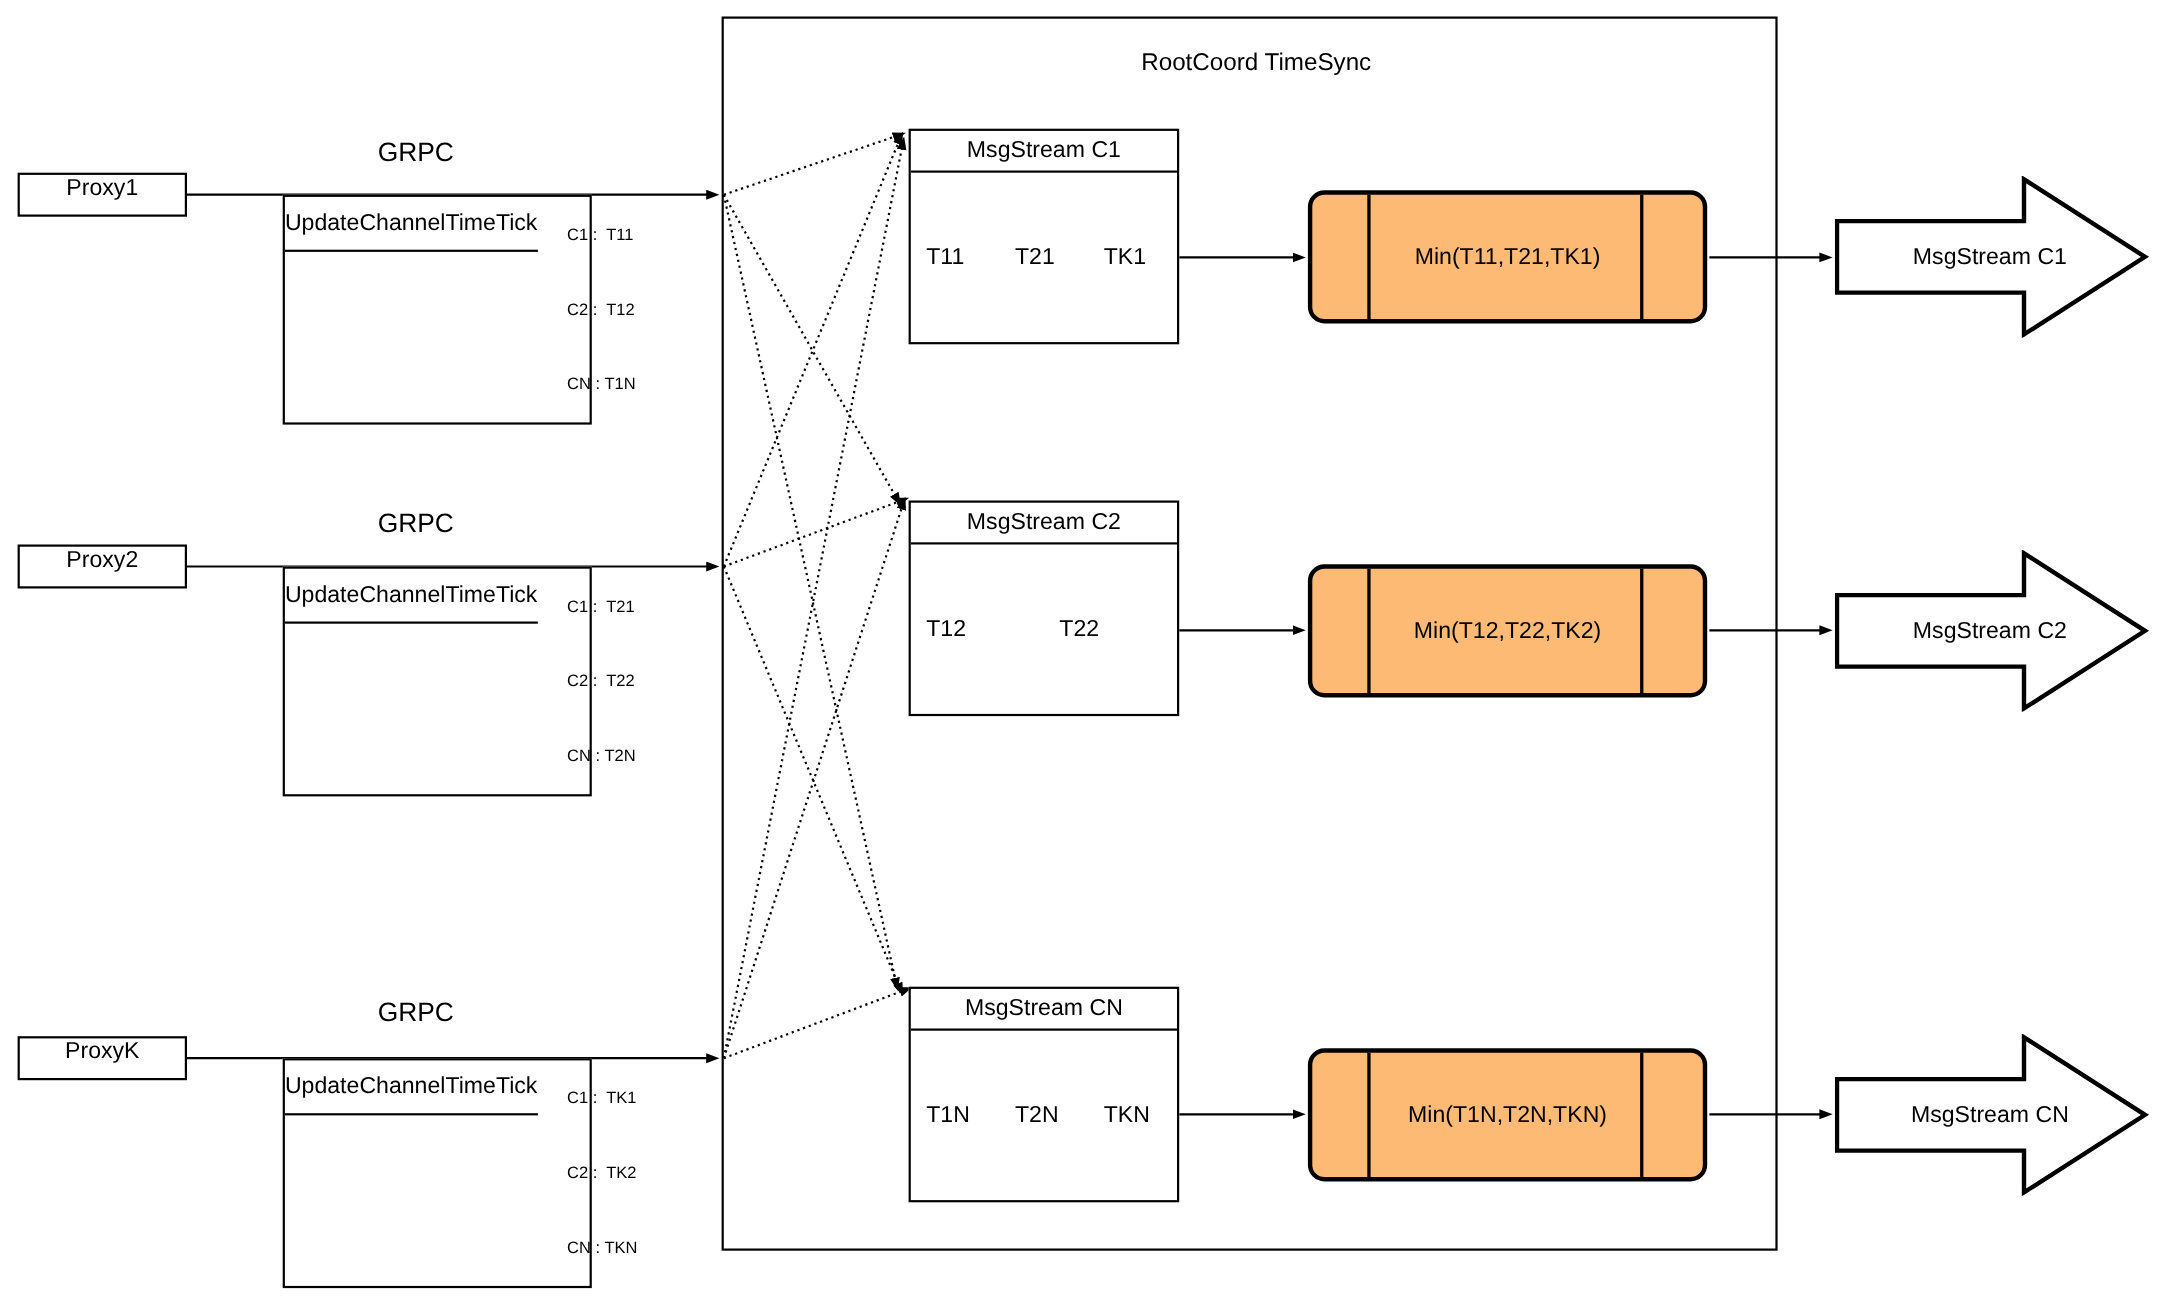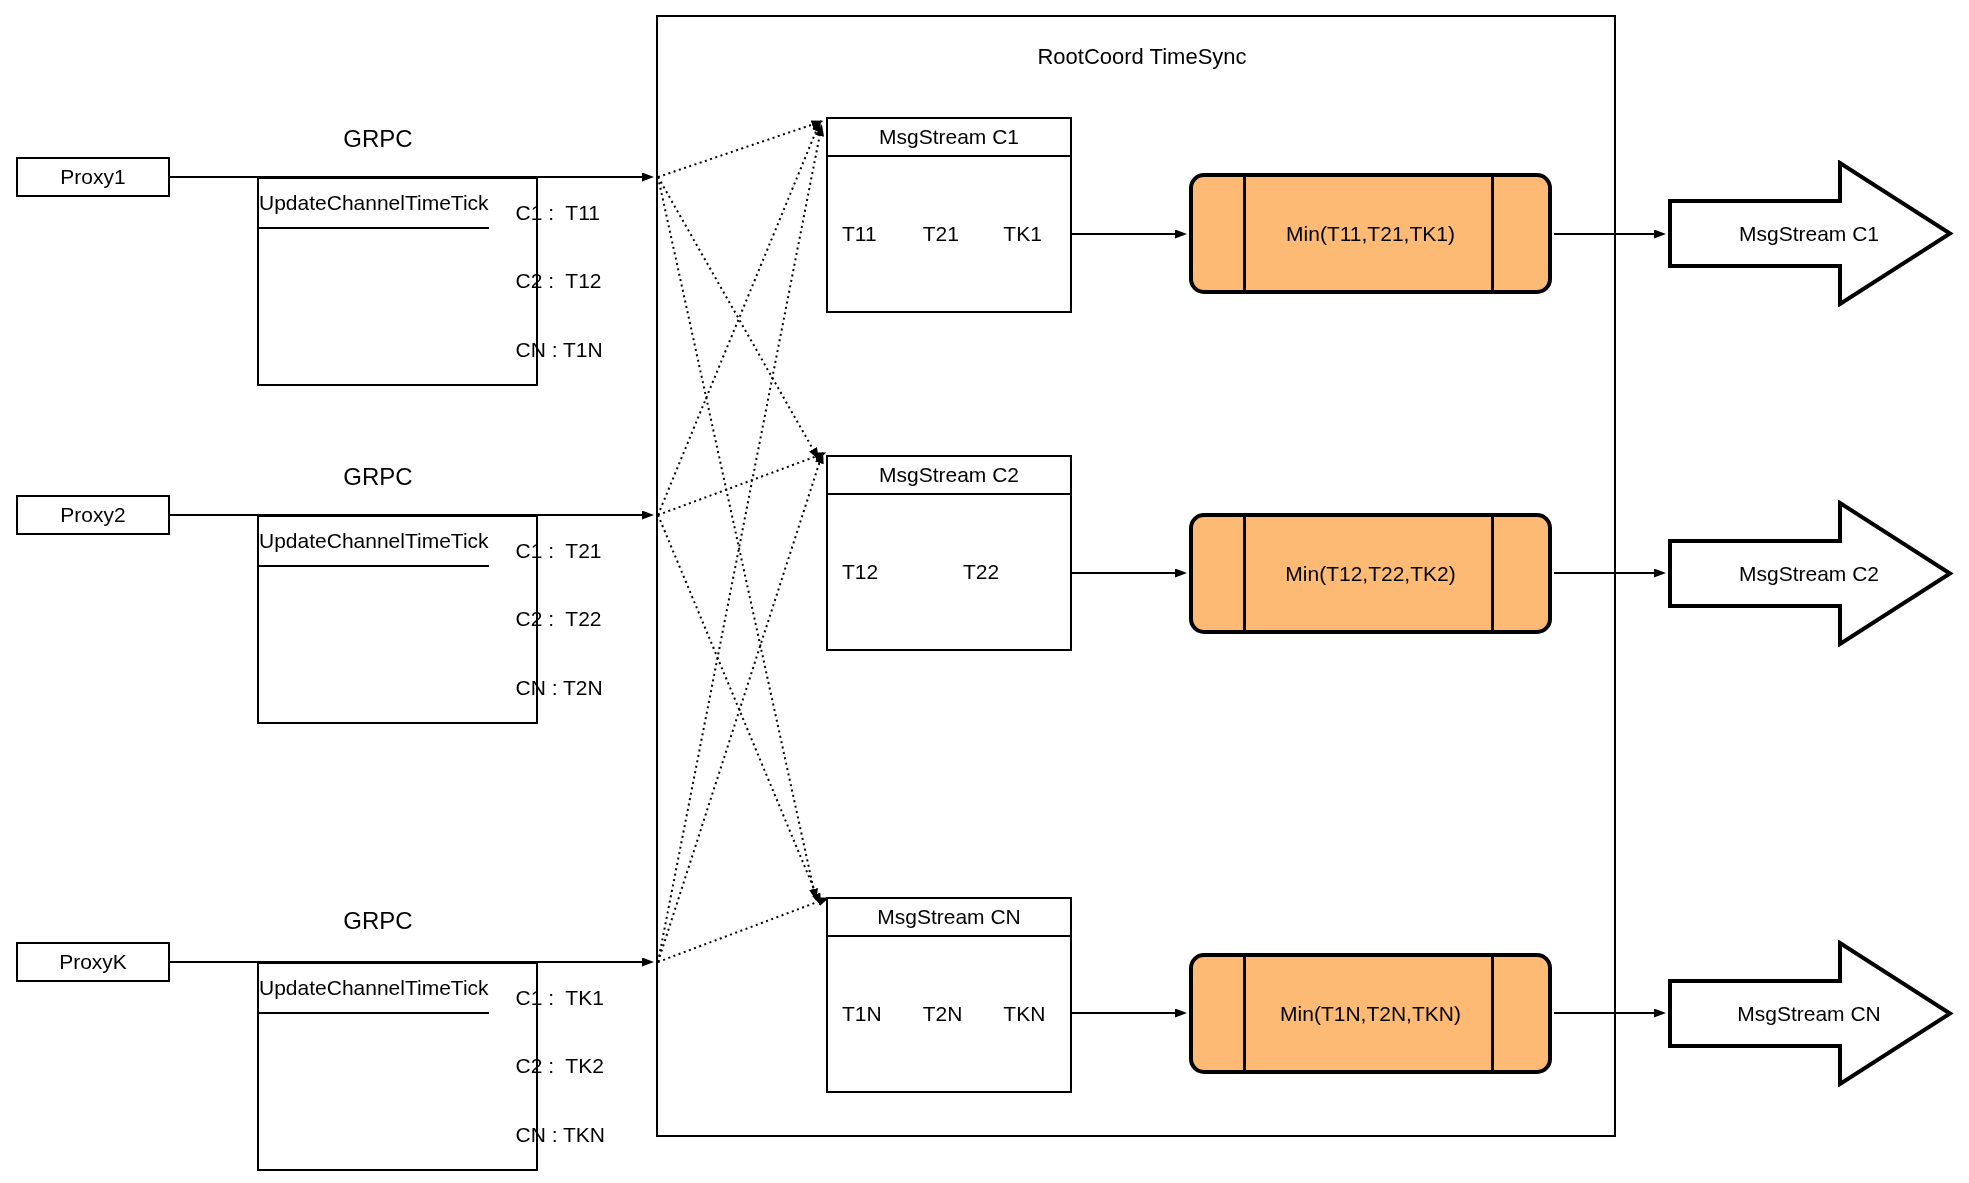--- a/index.html
+++ b/index.html
@@ -23,21 +23,21 @@
   }
   .rootcoord-title{
     left:656px;top:42px;width:900px;height:30px;
     text-align:center;font-size:22px;line-height:30px;margin-left:36px;
   }
 
   
   .proxy{
     left:16px;width:154px;height:40px;
     border:2px solid #000;background:#fff;
-    display:flex;align-items:center;justify-content:center;
+    display:flex;justify-content:center;
     font-size:21px;
   }
   .proxy.r1{top:157px}.proxy.r2{top:495px}.proxy.r3{top:942px}
 
   
   .grpc{
     left:278px;width:200px;height:26px;
     text-align:center;font-size:24px;line-height:26px;
   }
   .grpc.r1{top:126px}.grpc.r2{top:464px}.grpc.r3{top:908px}
@@ -50,21 +50,21 @@
   }
   .utable.r1{top:177px}.utable.r2{top:515px}.utable.r3{top:962px}
   .utable .hdr{
     height:50px;border-bottom:2px solid #000;
     display:flex;align-items:center;justify-content:center;
     font-size:21px;flex:none;
   }
   .utable .body{flex:1;display:flex;flex-direction:column;}
   .utable .cell{
     flex:1;display:flex;align-items:center;
-    padding-left:27px;font-size:21px;white-space:pre;
+    padding-left:27px;font-size:15px;white-space:pre;
   }
 
   
   .mtable{
     left:826px;width:246px;height:196px;
     border:2px solid #000;background:#fff;
     display:flex;flex-direction:column;
   }
   .mtable.r1{top:117px}.mtable.r2{top:455px}.mtable.r3{top:897px}
   .mtable .hdr{

